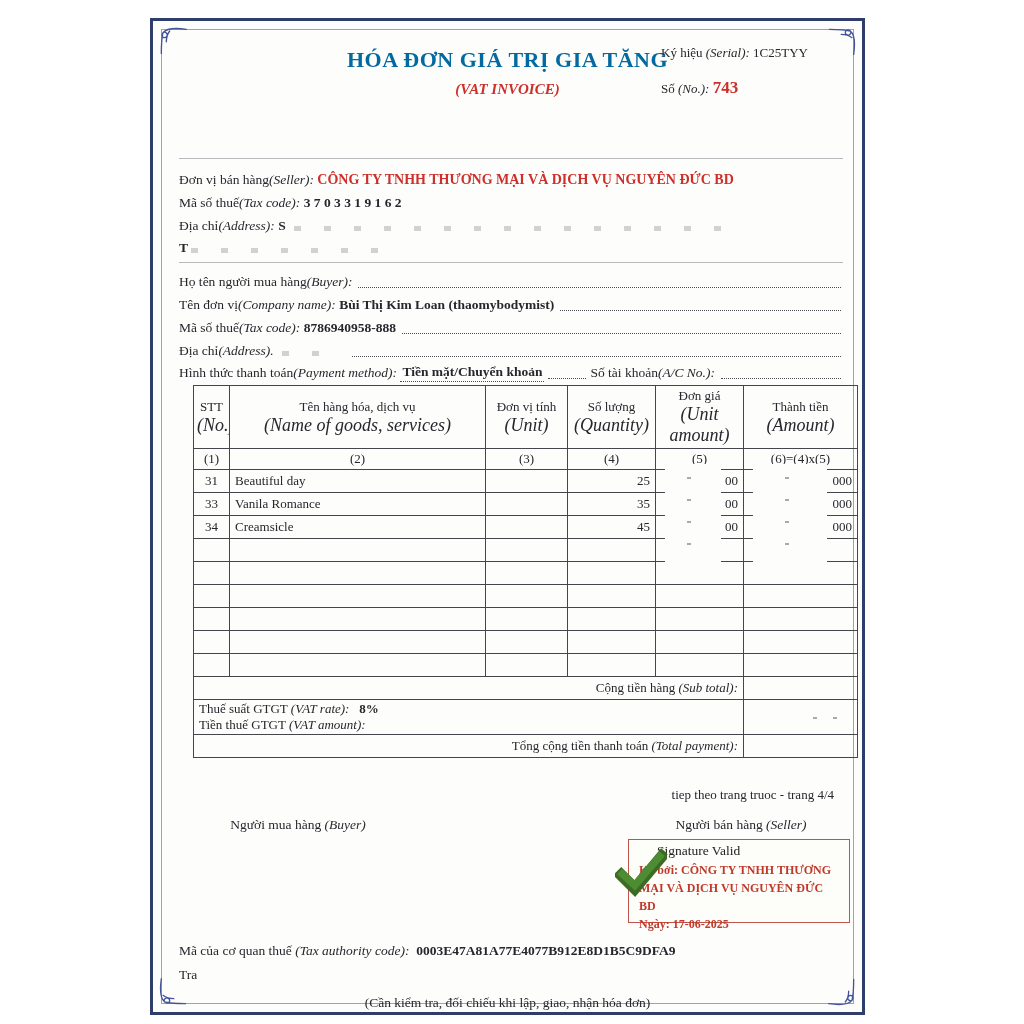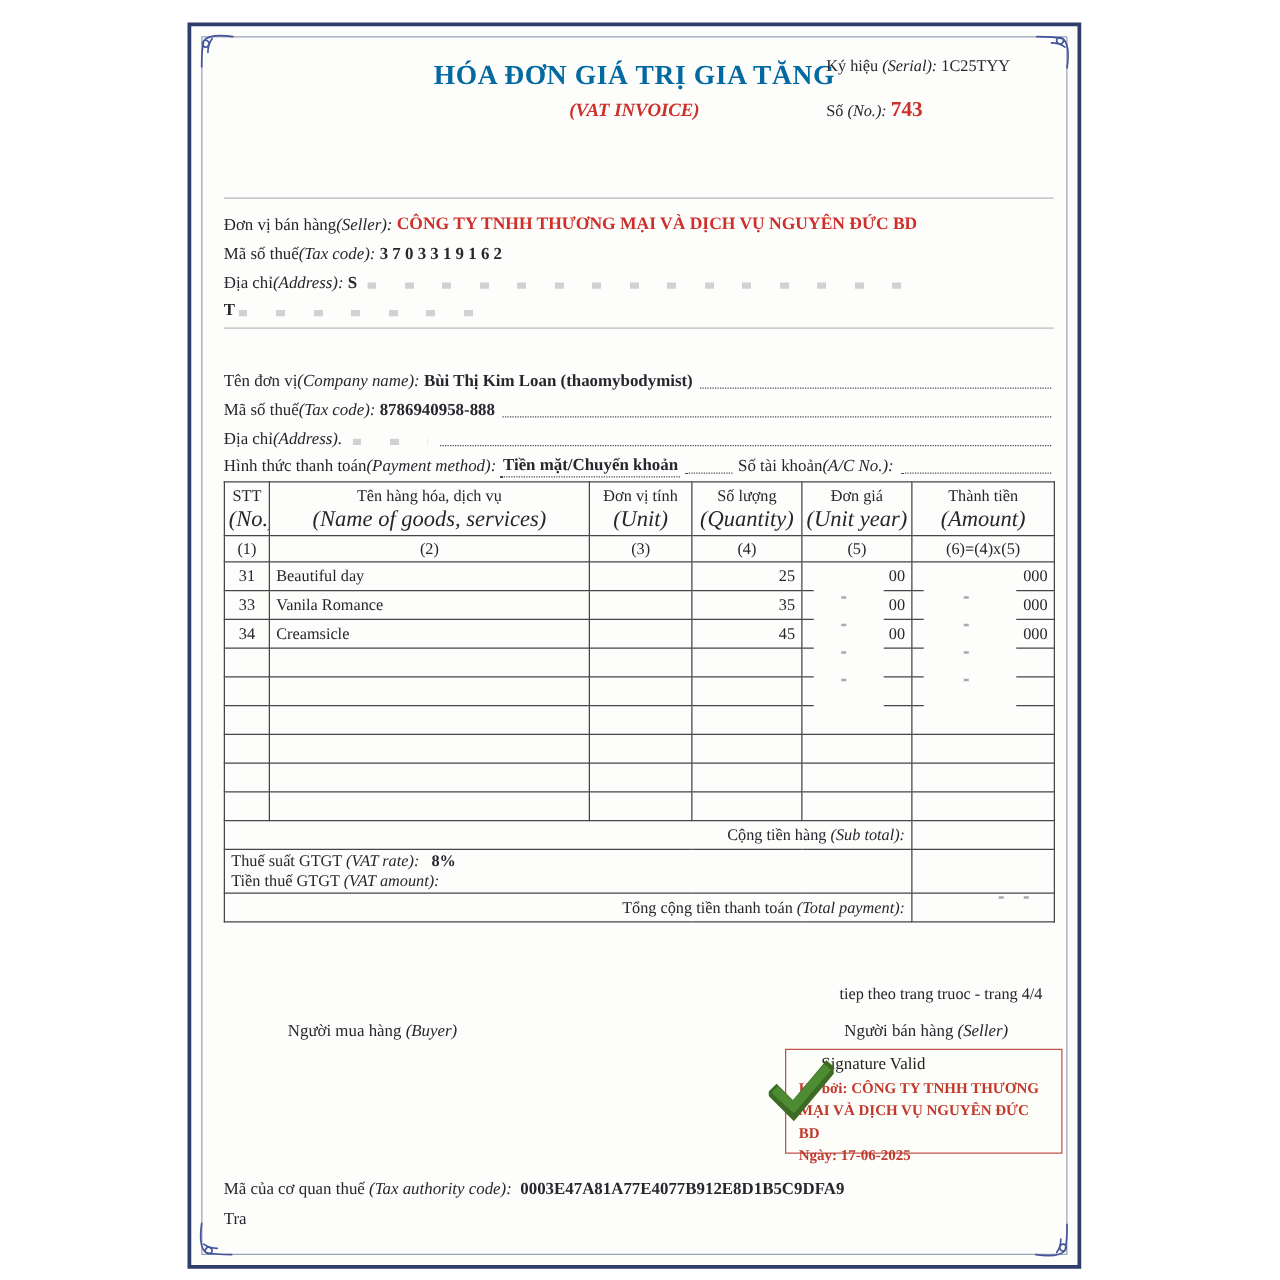--- a/index.html
+++ b/index.html
@@ -41,21 +41,21 @@
   
   .frow{left:26px;width:664px;font-size:13.5px;display:flex;align-items:flex-end;line-height:1.25;}
   .frow .lbl{white-space:nowrap;}
   .dotline{flex:1 1 auto;border-bottom:1px dotted #4a4a52;margin:0 2px 3px 6px;min-width:20px;height:1em;}
   .dotgap{flex:0 0 38px;border-bottom:1px dotted #4a4a52;margin:0 4px 3px 4px;height:1em;}
   .trace{display:inline-block;height:5px;margin:0 4px 4px 8px;opacity:.75;
     background:repeating-linear-gradient(90deg,#c3c3c8 0 7px,transparent 7px 30px);}
   .payval{font-weight:bold;border-bottom:1px dotted #4a4a52;padding:0 2px;}
 
   
-  .table-wrap{left:26px;top:364px;width:664px;}
+  .table-wrap{left:40px;top:364px;width:664px;}
   table.goods{border-collapse:collapse;width:664px;table-layout:fixed;font-size:13px;}
   table.goods td{border:1px solid #45454c;padding:1px 5px;height:20px;overflow:hidden;}
   table.goods tr.hdr td{text-align:center;padding:2px 3px;height:38px;}
   table.goods tr.hdr .en{font-style:italic;font-size:18px;display:block;}
   table.goods tr.sub td{text-align:center;height:18px;}
   td.c{text-align:center;} td.r{text-align:right;} td.l{text-align:left;}
   tr.totals td{height:20px;}
   .t-label{text-align:right;padding-right:10px;}
   .vat-flex{display:flex;justify-content:space-between;flex-direction:column;}
   td.words-cell{position:relative;text-align:left;}
@@ -126,20 +126,25 @@
     <span class="bold">S</span>
     <span class="trace" style="width:440px;"></span>
   </div>
   <div class="abs frow" style="top:219px;">
     <span class="bold">T</span>
     <span class="trace" style="width:200px;margin-left:3px;"></span>
   </div>
 
   <div class="abs hline" style="left:26px;top:241px;width:664px;"></div>
 
+  <div class="abs frow" style="top:252px;">
+    <span class="lbl">Họ tên người mua hàng</span>
+    <i class="le">(Buyer):</i>
+    <span class="dotline"></span>
+  </div>
   <div class="abs frow" style="top:275px;">
     <span class="lbl">Tên đơn vị</span>
     <i class="le">(Company name):</i>&nbsp;
     <span class="bold">Bùi Thị Kim Loan (thaomybodymist)</span>
     <span class="dotline"></span>
   </div>
   <div class="abs frow" style="top:298px;">
     <span class="lbl">Mã số thuế</span>
     <i class="le">(Tax code):</i>&nbsp;
     <span class="bold">8786940958-888</span>
@@ -170,21 +175,21 @@
         <col style="width:88px">
           <col style="width:88px">
           <col style="width:114px">
       </colgroup>
       <tbody>
           <tr class="hdr">
         <td><span>STT</span><span class="en">(No.)</span></td>
         <td><span>Tên hàng hóa, dịch vụ</span><span class="en">(Name of goods, services)</span></td>
         <td><span>Đơn vị tính</span><span class="en">(Unit)</span></td>
         <td><span>Số lượng</span><span class="en">(Quantity)</span></td>
-        <td><span>Đơn giá</span><span class="en">(Unit year)</span></td>
+        <td><span>Đơn giá</span><span class="en">(Unit amount)</span></td>
         <td><span>Thành tiền</span><span class="en">(Amount)</span></td>
       </tr>
       <tr class="sub">
         <td>(1)</td>
         <td>(2)</td>
         <td>(3)</td>
         <td>(4)</td>
         <td>(5)</td>
         <td>(6)=(4)x(5)</td>
       </tr>
@@ -334,14 +339,15 @@
     </div>
   </div>
 
   <div class="abs taxline">
     <span>Mã của cơ quan thuế</span>
     <i class="le">(Tax authority code):</i>&nbsp;
     <span class="bold">0003E47A81A77E4077B912E8D1B5C9DFA9</span>
   </div>
   <div class="abs partial">Tra</div>
 
+  <div class="abs footnote">(Cần kiểm tra, đối chiếu khi lập, giao, nhận hóa đơn)</div>
 
 </div>
 
 </body></html>

